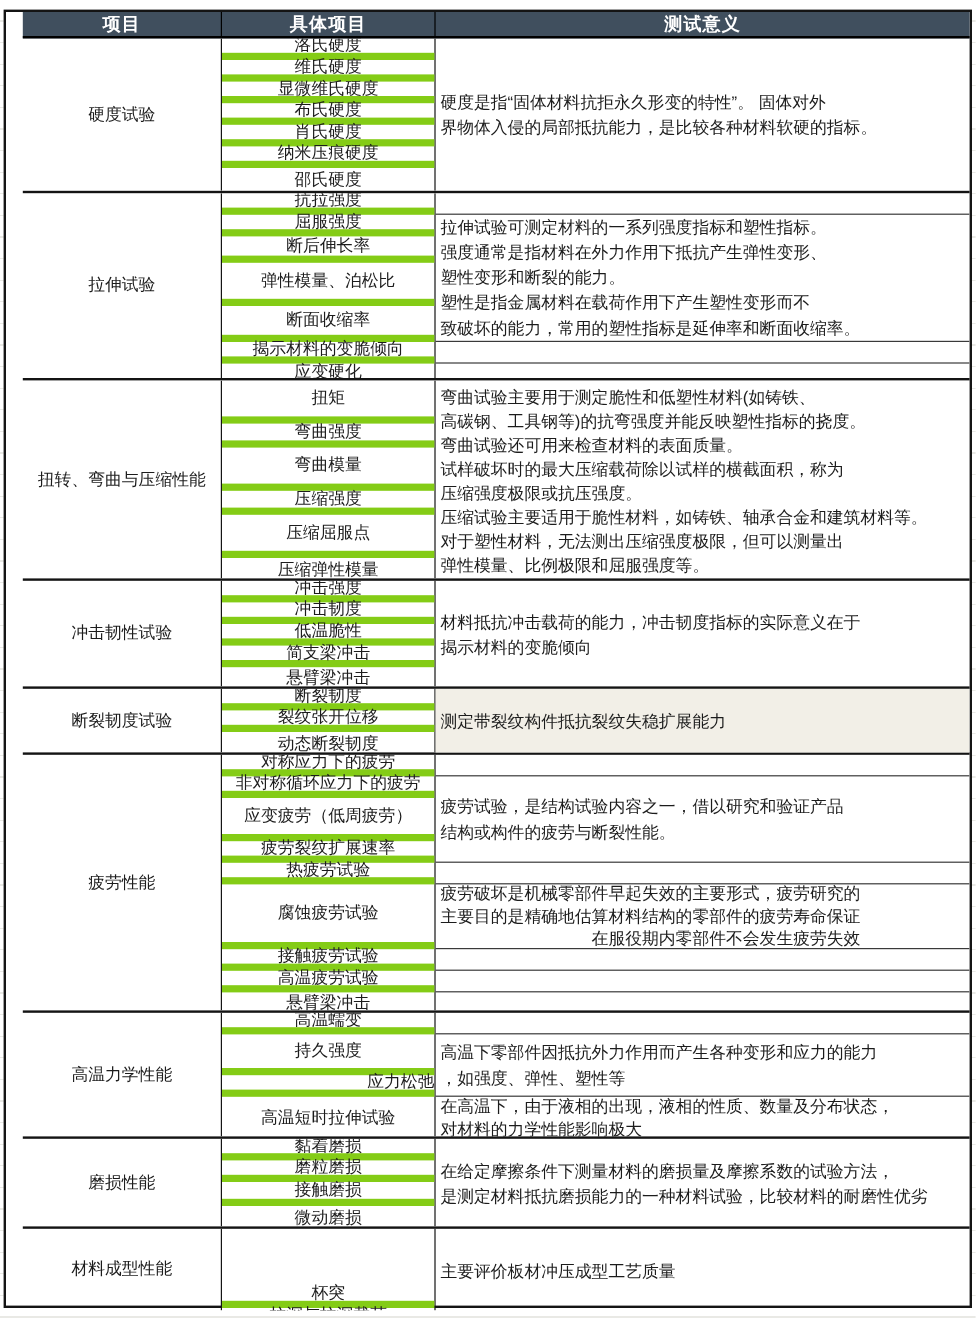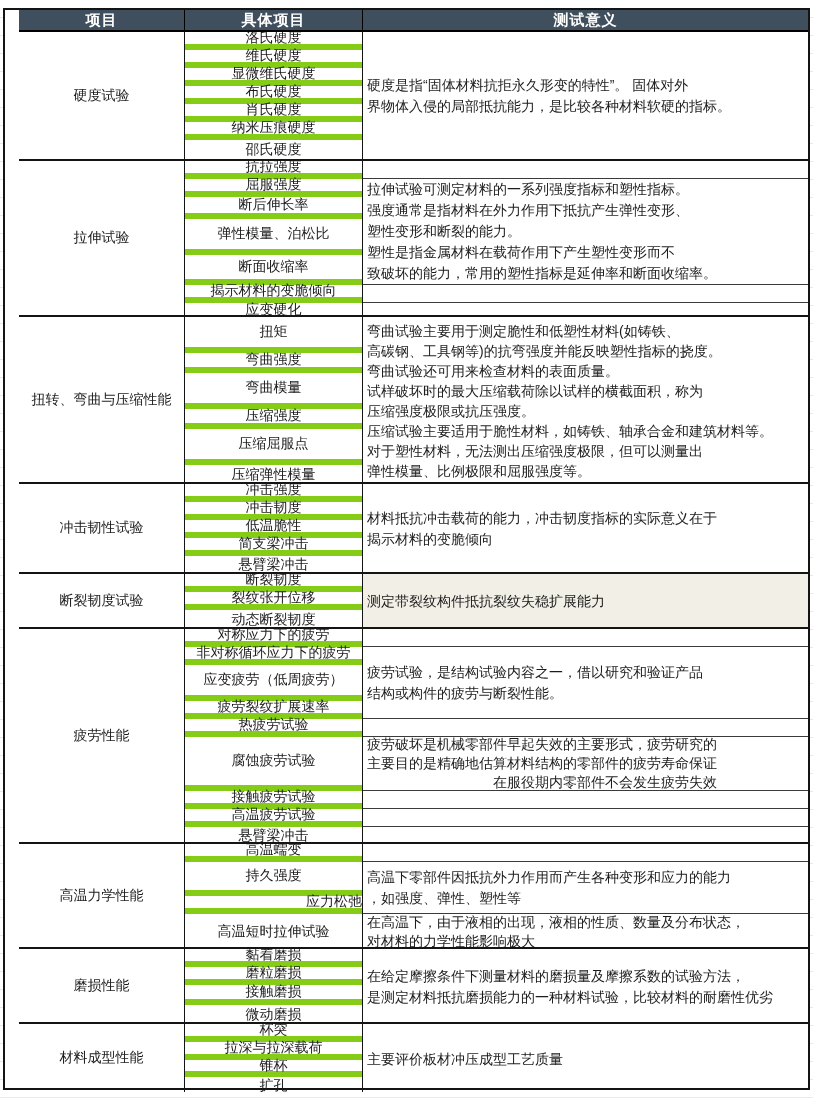--- a/index.html
+++ b/index.html
@@ -314,21 +314,21 @@
             <div class="mtext" style="line-height: 21px;">在给定摩擦条件下测量材料的磨损量及摩擦系数的试验方法，
 是测定材料抵抗磨损能力的一种材料试验，比较材料的耐磨性优劣</div>
           </div>
         </div>
       </div>
       <div class="section" style="height: 70px;">
         <div class="c1">
           <div class="cname">材料成型性能</div>
         </div>
         <div class="c2">
-          <div class="item" style="height: 18px;">
+          <div class="item" style="height: 18px; margin-top: 48px;">
             <div class="itext">杯突</div>
           </div>
           <div class="item" style="height: 18px;">
             <div class="itext">拉深与拉深载荷</div>
           </div>
           <div class="item" style="height: 17px;">
             <div class="itext">锥杯</div>
           </div>
           <div class="item last" style="height: 17px;">
             <div class="itext">扩孔</div>

